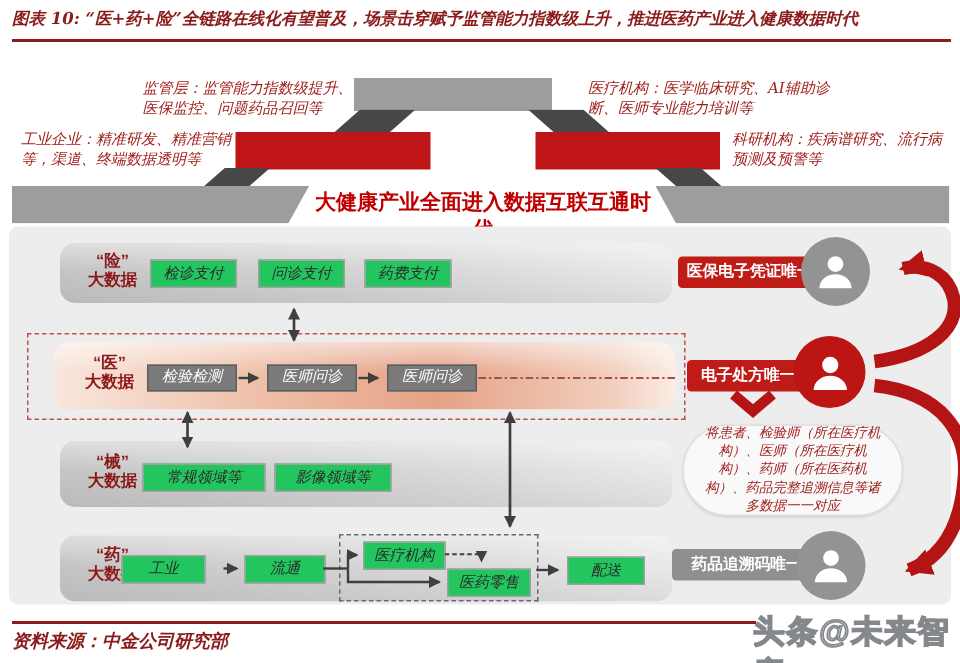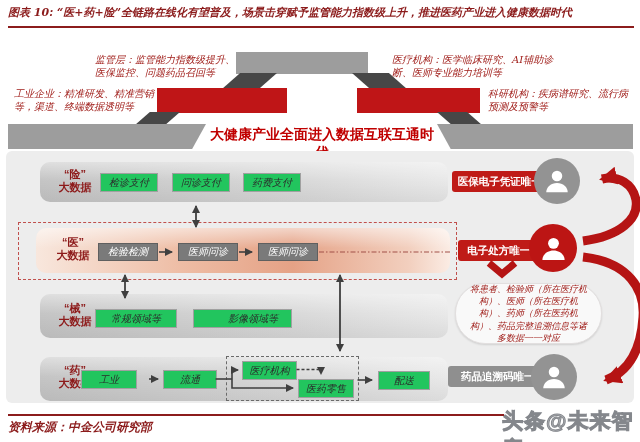--- a/index.html
+++ b/index.html
@@ -92,21 +92,21 @@
   <div class="abs dbox kai" style="left:98px;top:243px;width:58px;">检验检测</div>
   <div class="abs dbox kai" style="left:178px;top:243px;width:58px;">医师问诊</div>
   <div class="abs dbox kai" style="left:258px;top:243px;width:58px;">医师问诊</div>
 
   <div class="abs gbar" style="left:40px;top:294px;width:408px;height:44px;"></div>
   <div class="abs rowlabel" style="left:46px;top:302px;">
     <div>“械”</div>
     <div>大数据</div>
   </div>
   <div class="abs wbox kai" style="left:95px;top:309px;width:80px;">常规领域等</div>
-  <div class="abs wbox kai" style="left:193px;top:309px;width:76px;padding-left:21px;">影像领域等</div>
+  <div class="abs wbox kai" style="left:183px;top:309px;width:76px;">影像领域等</div>
 
   <div class="abs gbar" style="left:40px;top:357px;width:408px;height:44px;"></div>
   <div class="abs rowlabel" style="left:46px;top:364px;">
     <div>“药”</div>
     <div>大数据</div>
   </div>
   <div class="abs wbox kai" style="left:81px;top:370px;width:54px;">工业</div>
   <div class="abs wbox kai" style="left:163px;top:370px;width:52px;">流通</div>
   <div class="abs dashed-gray" style="left:226px;top:356px;width:131px;height:43px;"></div>
   <div class="abs wbox kai" style="left:242px;top:361px;width:53px;">医疗机构</div>

